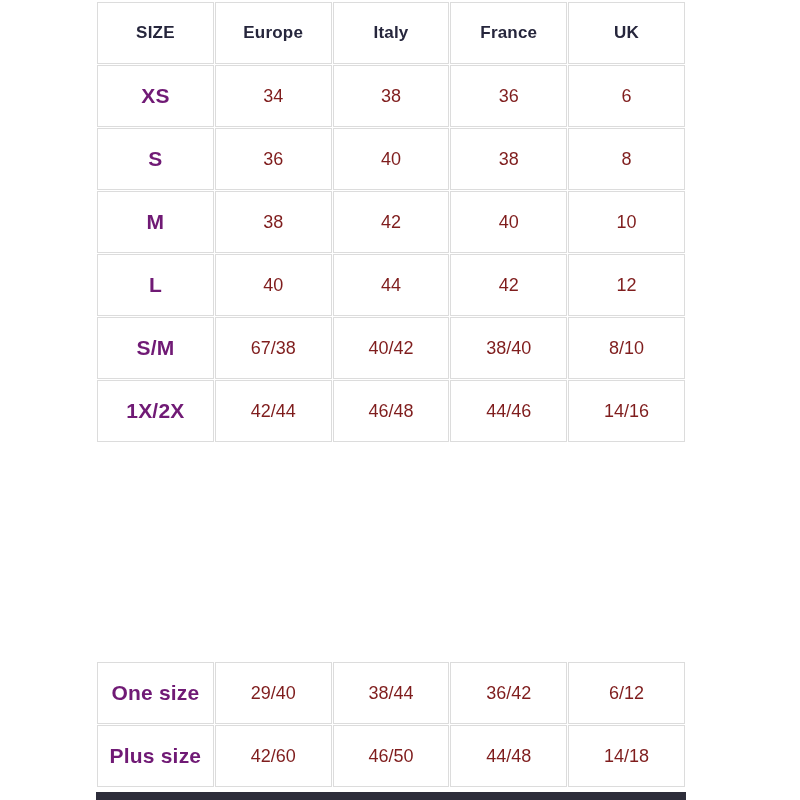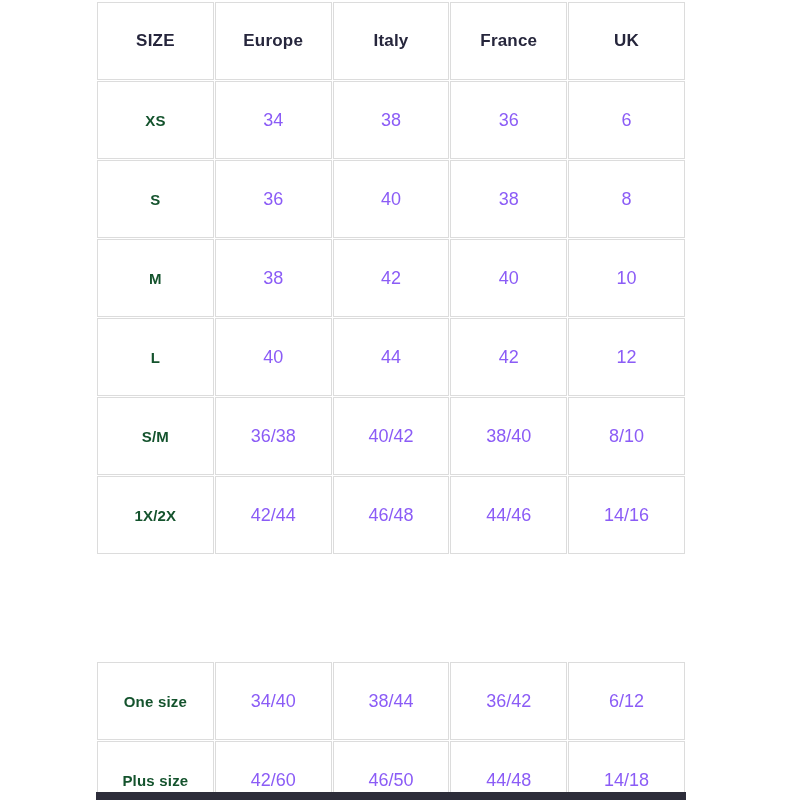--- a/index.html
+++ b/index.html
@@ -28,38 +28,38 @@
     table-layout: fixed;
   }
   table.size-table.main  { top: 1px; }
   table.size-table.extra { top: 661px; }
   table.size-table td, table.size-table th {
     border: 1px solid #dcdcdc;
     background: #ffffff;
     height: 60px;
     text-align: center;
     vertical-align: middle;
-    padding: 8px;
+    padding: 0;
   }
   th.col-header {
     font-size: 17px;
     font-weight: bold;
     color: #26263c;
     letter-spacing: 0.2px;
   }
   td.size-label {
-    font-size: 15px;
+    font-size: 21px;
     font-weight: bold;
-    color: #14532d;
+    color: #701a75;
     letter-spacing: 0.2px;
   }
   td.size-value {
     font-size: 18px;
     font-weight: normal;
-    color: #8b5cf6;
+    color: #7f1d1d;
   }
   .bottom-bar {
     position: absolute;
     left: 96px;
     top: 792px;
     width: 590px;
     height: 8px;
     background: #2d2d3a;
   }
 </style>
@@ -102,40 +102,40 @@
         </tr>
         <tr>
           <td class="size-label">L</td>
           <td class="size-value">40</td>
           <td class="size-value">44</td>
           <td class="size-value">42</td>
           <td class="size-value">12</td>
         </tr>
         <tr>
           <td class="size-label">S/M</td>
-          <td class="size-value">36/38</td>
+          <td class="size-value">67/38</td>
           <td class="size-value">40/42</td>
           <td class="size-value">38/40</td>
           <td class="size-value">8/10</td>
         </tr>
         <tr>
           <td class="size-label">1X/2X</td>
           <td class="size-value">42/44</td>
           <td class="size-value">46/48</td>
           <td class="size-value">44/46</td>
           <td class="size-value">14/16</td>
         </tr>
       </tbody>
   </table>
 
   <table class="size-table extra">
     <tbody>
         <tr>
           <td class="size-label">One size</td>
-          <td class="size-value">34/40</td>
+          <td class="size-value">29/40</td>
           <td class="size-value">38/44</td>
           <td class="size-value">36/42</td>
           <td class="size-value">6/12</td>
         </tr>
         <tr>
           <td class="size-label">Plus size</td>
           <td class="size-value">42/60</td>
           <td class="size-value">46/50</td>
           <td class="size-value">44/48</td>
           <td class="size-value">14/18</td>

